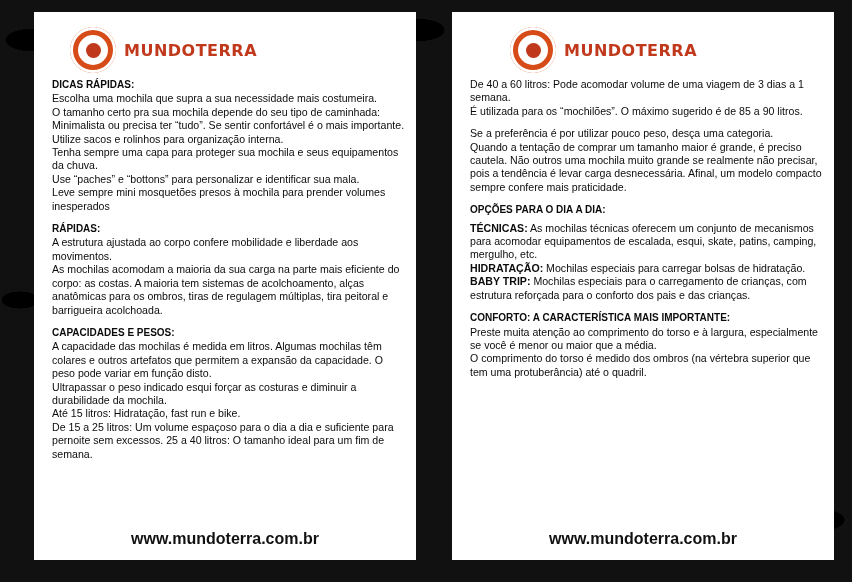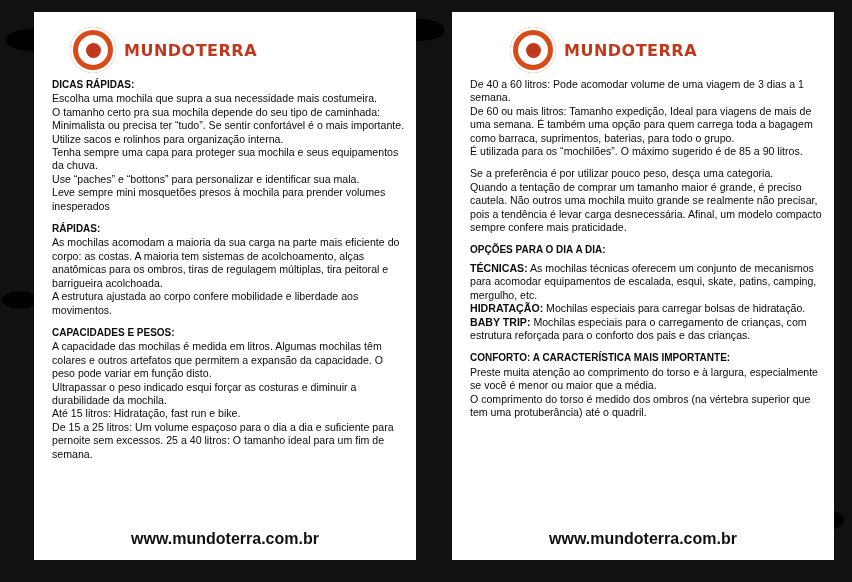--- a/index.html
+++ b/index.html
@@ -124,22 +124,22 @@
     <div class="content">
       <div class="h first">DICAS RÁPIDAS:</div>
       <p>Escolha uma mochila que supra a sua necessidade mais costumeira.</p>
       <p>O tamanho certo pra sua mochila depende do seu tipo de caminhada: Minimalista ou precisa ter “tudo”. Se sentir confortável é o mais importante.</p>
       <p>Utilize sacos e rolinhos para organização interna.</p>
       <p>Tenha sempre uma capa para proteger sua mochila e seus equipamentos da chuva.</p>
       <p>Use “paches” e “bottons” para personalizar e identificar sua mala.</p>
       <p>Leve sempre mini mosquetões presos à mochila para prender volumes inesperados</p>
 
       <div class="h">RÁPIDAS:</div>
+      <p>A estrutura ajustada ao corpo confere mobilidade e liberdade aos movimentos.</p>
       <p>As mochilas acomodam a maioria da sua carga na parte mais eficiente do corpo: as costas. A maioria tem sistemas de acolchoamento, alças anatômicas para os ombros, tiras de regulagem múltiplas, tira peitoral e barrigueira acolchoada.</p>
-      <p>A estrutura ajustada ao corpo confere mobilidade e liberdade aos movimentos.</p>
 
       <div class="h">CAPACIDADES E PESOS:</div>
       <p>A capacidade das mochilas é medida em litros. Algumas mochilas têm colares e outros artefatos que permitem a expansão da capacidade. O peso pode variar em função disto.</p>
       <p>Ultrapassar o peso indicado esqui forçar as costuras e diminuir a durabilidade da mochila.</p>
       <p>Até 15 litros: Hidratação, fast run e bike.</p>
       <p>De 15 a 25 litros: Um volume espaçoso para o dia a dia e suficiente para pernoite sem excessos. 25 a 40 litros: O tamanho ideal para um fim de semana.</p>
     </div>
 
     <div class="footer">www.mundoterra.com.br</div>
   </div>
@@ -151,21 +151,20 @@
             <div class="dot"></div>
           </div>
       </div>
       <div class="logo-text">
         <span>MUNDO</span><span class="terra">TERRA</span>
       </div>
     </div>
 
     <div class="content">
       <p>De 40 a 60 litros: Pode acomodar volume de uma viagem de 3 dias a 1 semana.</p>
-      <p>De 60 ou mais litros: Tamanho expedição, Ideal para viagens de mais de uma semana. É também uma opção para quem carrega toda a bagagem como barraca, suprimentos, baterias, para todo o grupo.</p>
       <p>É utilizada para os “mochilões”. O máximo sugerido é de 85 a 90 litros.</p>
 
       <div class="gap"></div>
       <p>Se a preferência é por utilizar pouco peso, desça uma categoria.</p>
       <p>Quando a tentação de comprar um tamanho maior é grande, é preciso cautela. Não outros uma mochila muito grande se realmente não precisar, pois a tendência é levar carga desnecessária. Afinal, um modelo compacto sempre confere mais praticidade.</p>
 
       <div class="h">OPÇÕES PARA O DIA A DIA:</div>
       <div class="gap" style="height:4px"></div>
       <p><span class="inline-h">TÉCNICAS:</span><span> As mochilas técnicas oferecem um conjunto de mecanismos para acomodar equipamentos de escalada, esqui, skate, patins, camping, mergulho, etc.</span></p>
       <p><span class="inline-h">HIDRATAÇÃO:</span><span> Mochilas especiais para carregar bolsas de hidratação.</span></p>

